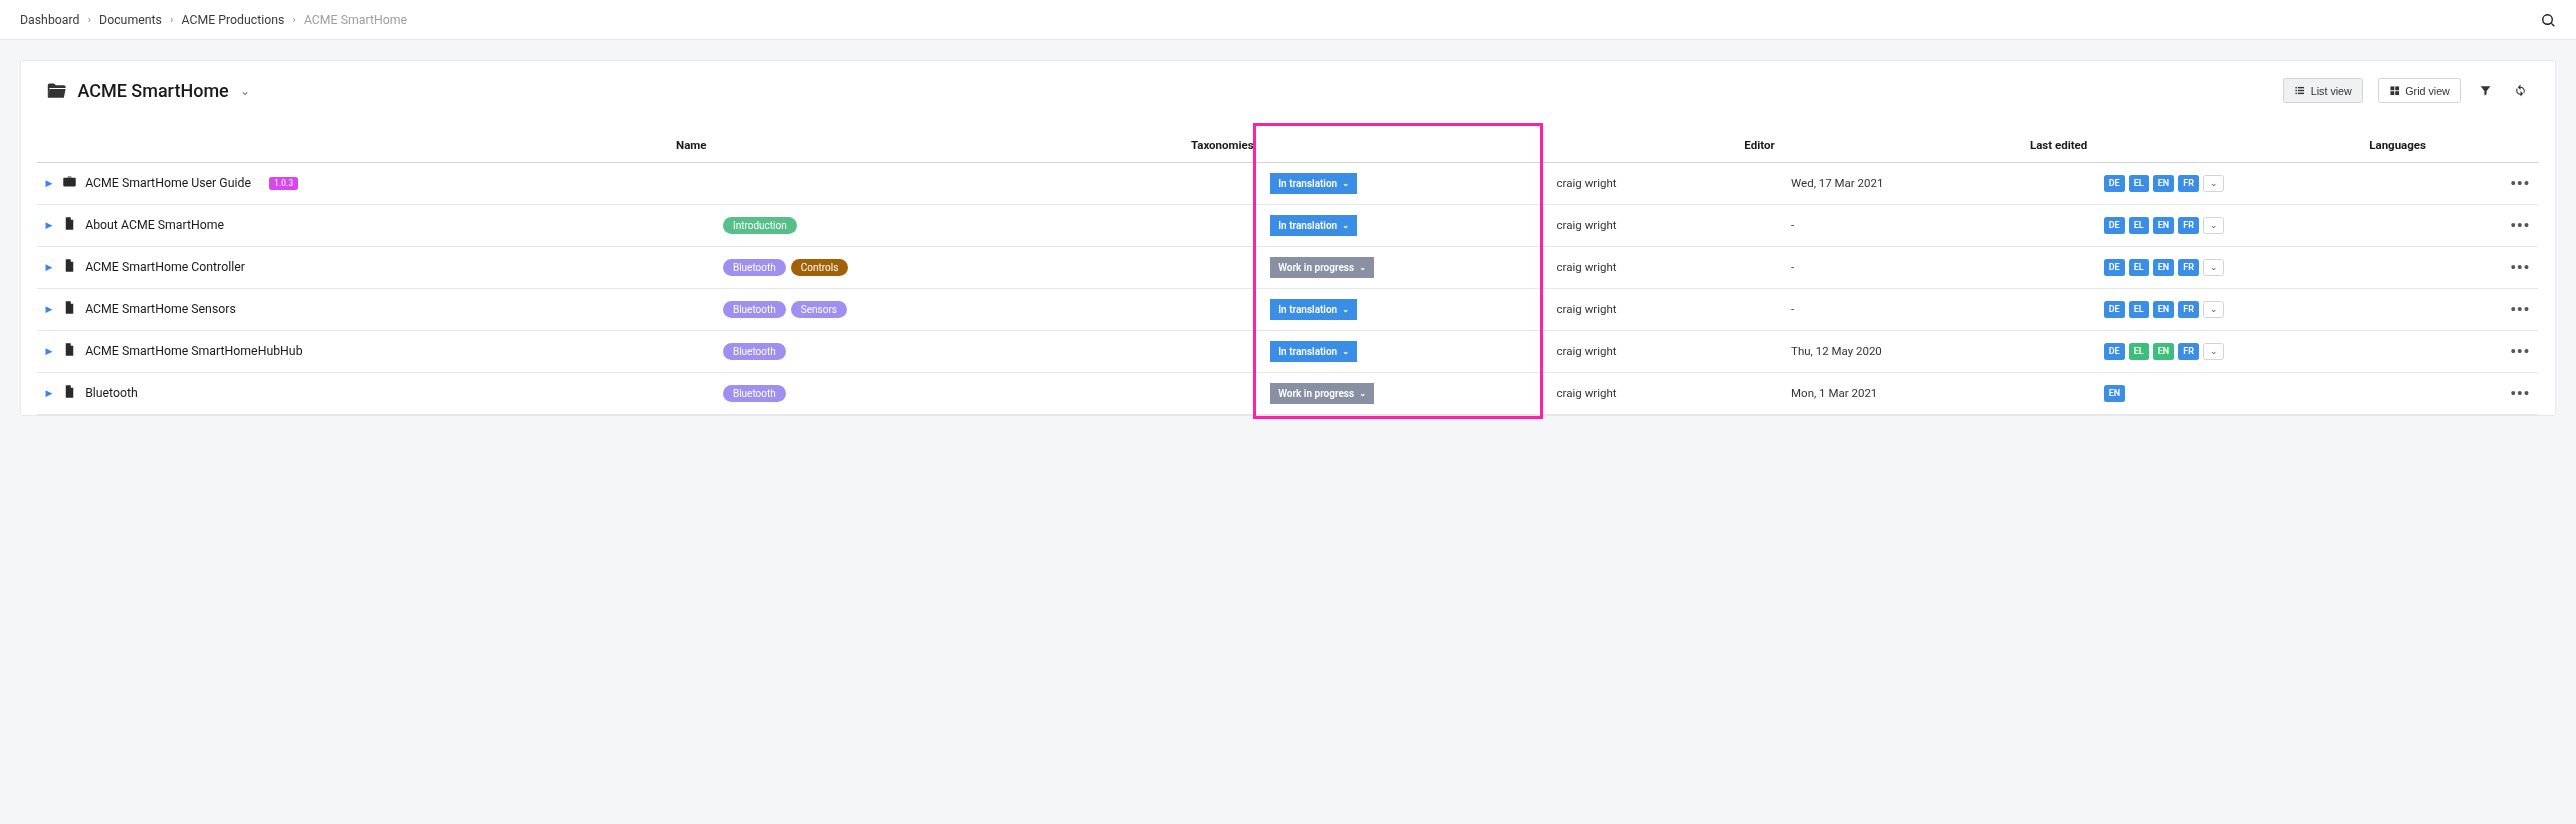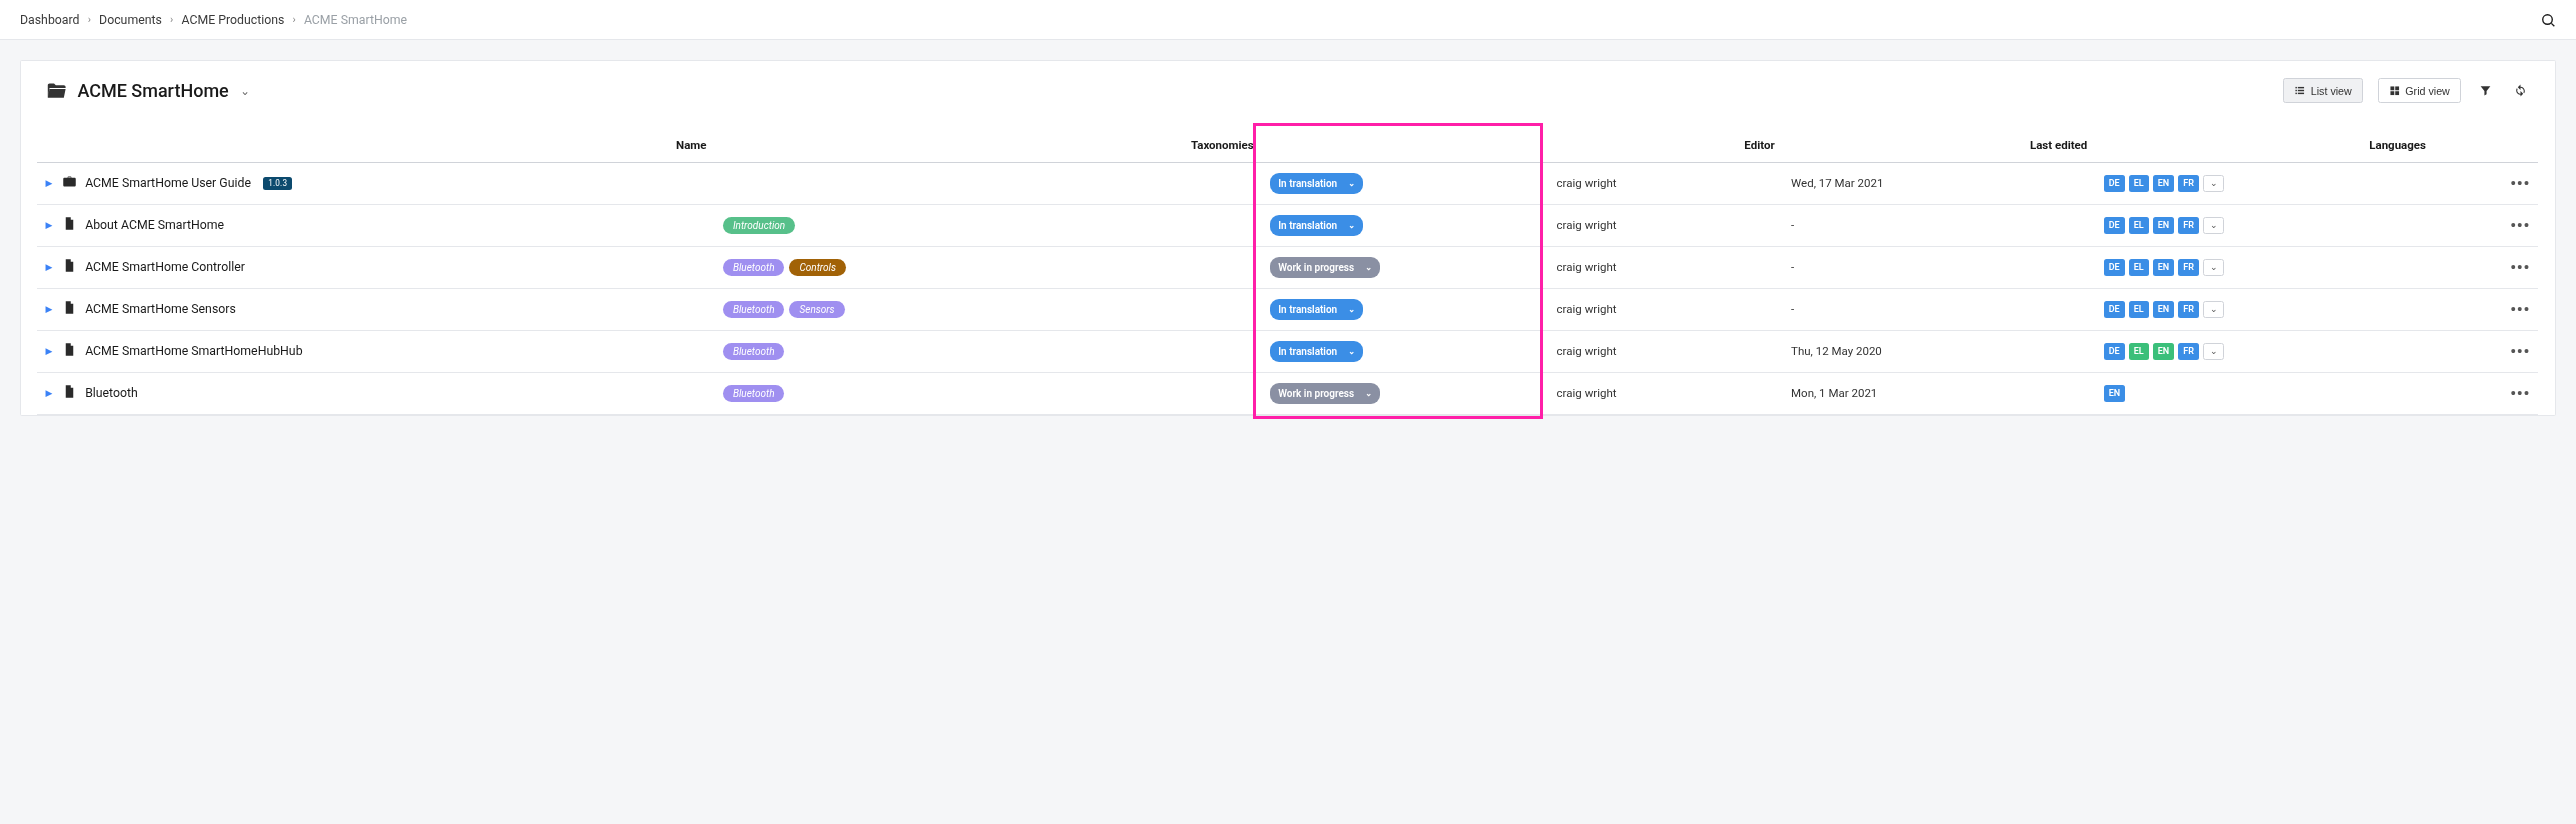--- a/index.html
+++ b/index.html
@@ -97,49 +97,48 @@
 
   .name-cell {
     display: flex;
     align-items: center;
     gap: 8.2px;
   }
   .expand-caret { color: #3b82f6; font-size: 9px; cursor:pointer; width: 8.2px; }
   .doc-icon svg { width: 15px; height: 15px; fill: #2a2a2a; }
   .doc-name { font-size: 12.3px; cursor:pointer; color:#1a1a1a; }
   .version-badge {
-    background: #0c4a6e;
+    background: #d946ef;
     color: #fff;
     font-size: 8.2px;
     padding: 1.6px 5px;
     border-radius: 2.5px;
-    margin-left: 4px;
+    margin-left: 10px;
     letter-spacing: 0.2px;
   }
 
   .tax-tag {
     display: inline-block;
     padding: 3.3px 10px;
     border-radius: 10px;
     font-size: 10px;
     color: #fff;
     margin-right: 5px;
     cursor:pointer;
-    font-style:italic;
   }
 
   .status-btn {
     display: inline-flex;
     align-items: center;
-    gap: 11px;
+    gap: 5px;
     color: #fff;
     font-size: 10px;
     font-weight: 600;
     padding: 5px 8.2px;
-    border-radius: 9px;
+    border-radius: 0;
     cursor: pointer;
     white-space: nowrap;
   }
   .status-btn .chev { font-size: 8.2px; }
 
   .editor-cell { color: #333; font-size: 11.5px; margin-top: 24px; }
   .date-cell { color: #333; font-size: 11.5px; }
 
   .lang-tags { display: flex; align-items: center; gap: 4.1px; }
   .lang-tag {

